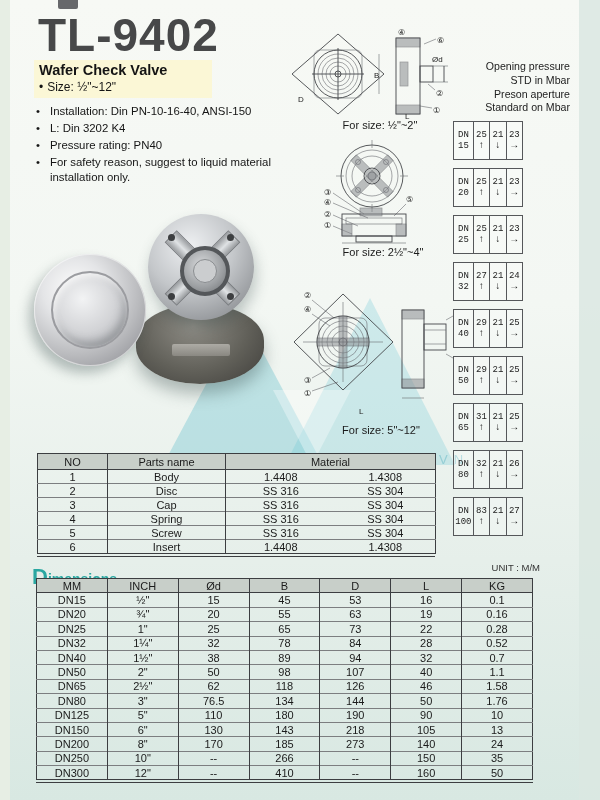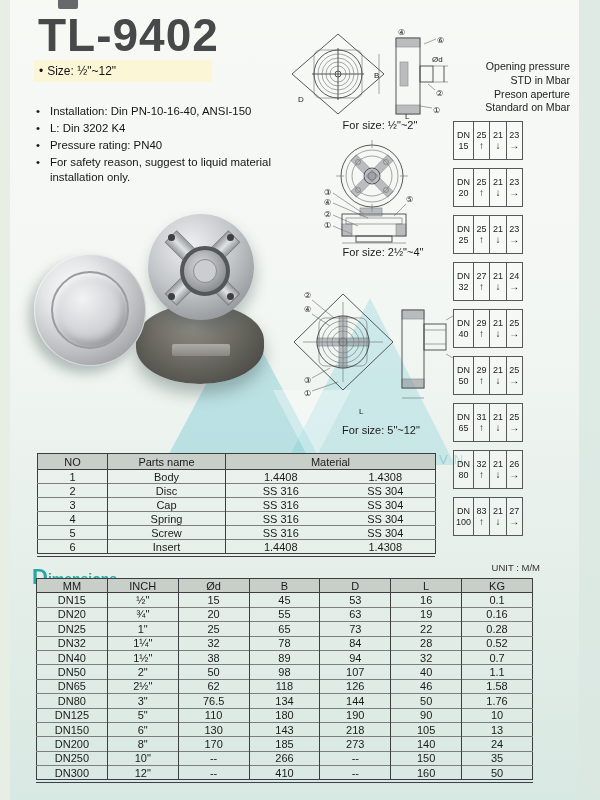--- a/index.html
+++ b/index.html
@@ -57,21 +57,21 @@
   .tthin{stroke:#6a6c70;stroke-width:.6;fill:none;}
   .tfill{fill:#8a8d91;opacity:.55;stroke:#44464a;stroke-width:.7;}
   .ttext{fill:#222;font-size:8px;font-family:"Liberation Sans",sans-serif;}
 
   
   .press-head{position:absolute;left:434px;top:60px;width:136px;text-align:right;z-index:1;
     font-size:10.6px;color:#222;line-height:1.3;}
   .press-tables{position:absolute;left:453px;top:121px;width:70px;height:420px;z-index:1;}
   .ptable{position:absolute;left:0;width:68px;height:37px;display:grid;grid-template-columns:1.15fr 1fr 1fr 1fr;
     border:1px solid #55575a;background:rgba(255,255,255,.25);}
-  .pcell{display:flex;flex-direction:column;align-items:center;justify-content:center;font-size:9px;color:#222;line-height:1.15;border-left:1px solid #55575a;}
+  .pcell{display:flex;flex-direction:column;align-items:center;justify-content:center;font-size:9px;color:#222;line-height:1.15;border-left:1px solid #55575a;font-family:Liberation Mono, monospace;}
   .pcell:first-child{border-left:none;}
   .parrow{font-size:10px;font-weight:700;line-height:1;}
 
   
   .sec-head{position:absolute;color:#2aa7a1;font-weight:700;font-size:14px;z-index:1;}
   .sec-head::first-letter{font-size:22px;}
   .unit-label{position:absolute;left:430px;top:562px;width:110px;text-align:right;font-size:9.5px;color:#333;z-index:1;}
 
   
   .mat-wrap{position:absolute;left:37px;top:453px;width:398px;padding-bottom:2px;border-bottom:1.5px solid #3c3e41;z-index:1;}
@@ -97,20 +97,21 @@
 
   <svg class="wm-svg" viewBox="0 0 310 185">
     <path d="M8 185 L88 35 L168 185 Z" fill="#49b6c6" opacity="0.30"></path>
     <path d="M130 185 L215 18 L300 185 Z" fill="#66c6d3" opacity="0.26"></path>
     <path d="M118 110 L196 110 L157 185 Z" fill="#ffffff" opacity="0.35"></path>
   </svg>
   <div class="wm-text">ANNHAIHAU.COM.VN</div>
 
   <div class="title">TL-9402</div>
   <div class="hl-box">
+    <div class="product-name">Wafer Check Valve</div>
     <div class="size-line"><span class="dot">•</span><span>Size: ½"~12"</span></div>
   </div>
   <div class="bullets">
     <div>
         <span class="dot">•</span>
         <span>Installation: Din PN-10-16-40, ANSI-150</span>
       </div>
     <div>
         <span class="dot">•</span>
         <span>L: Din 3202 K4</span>

